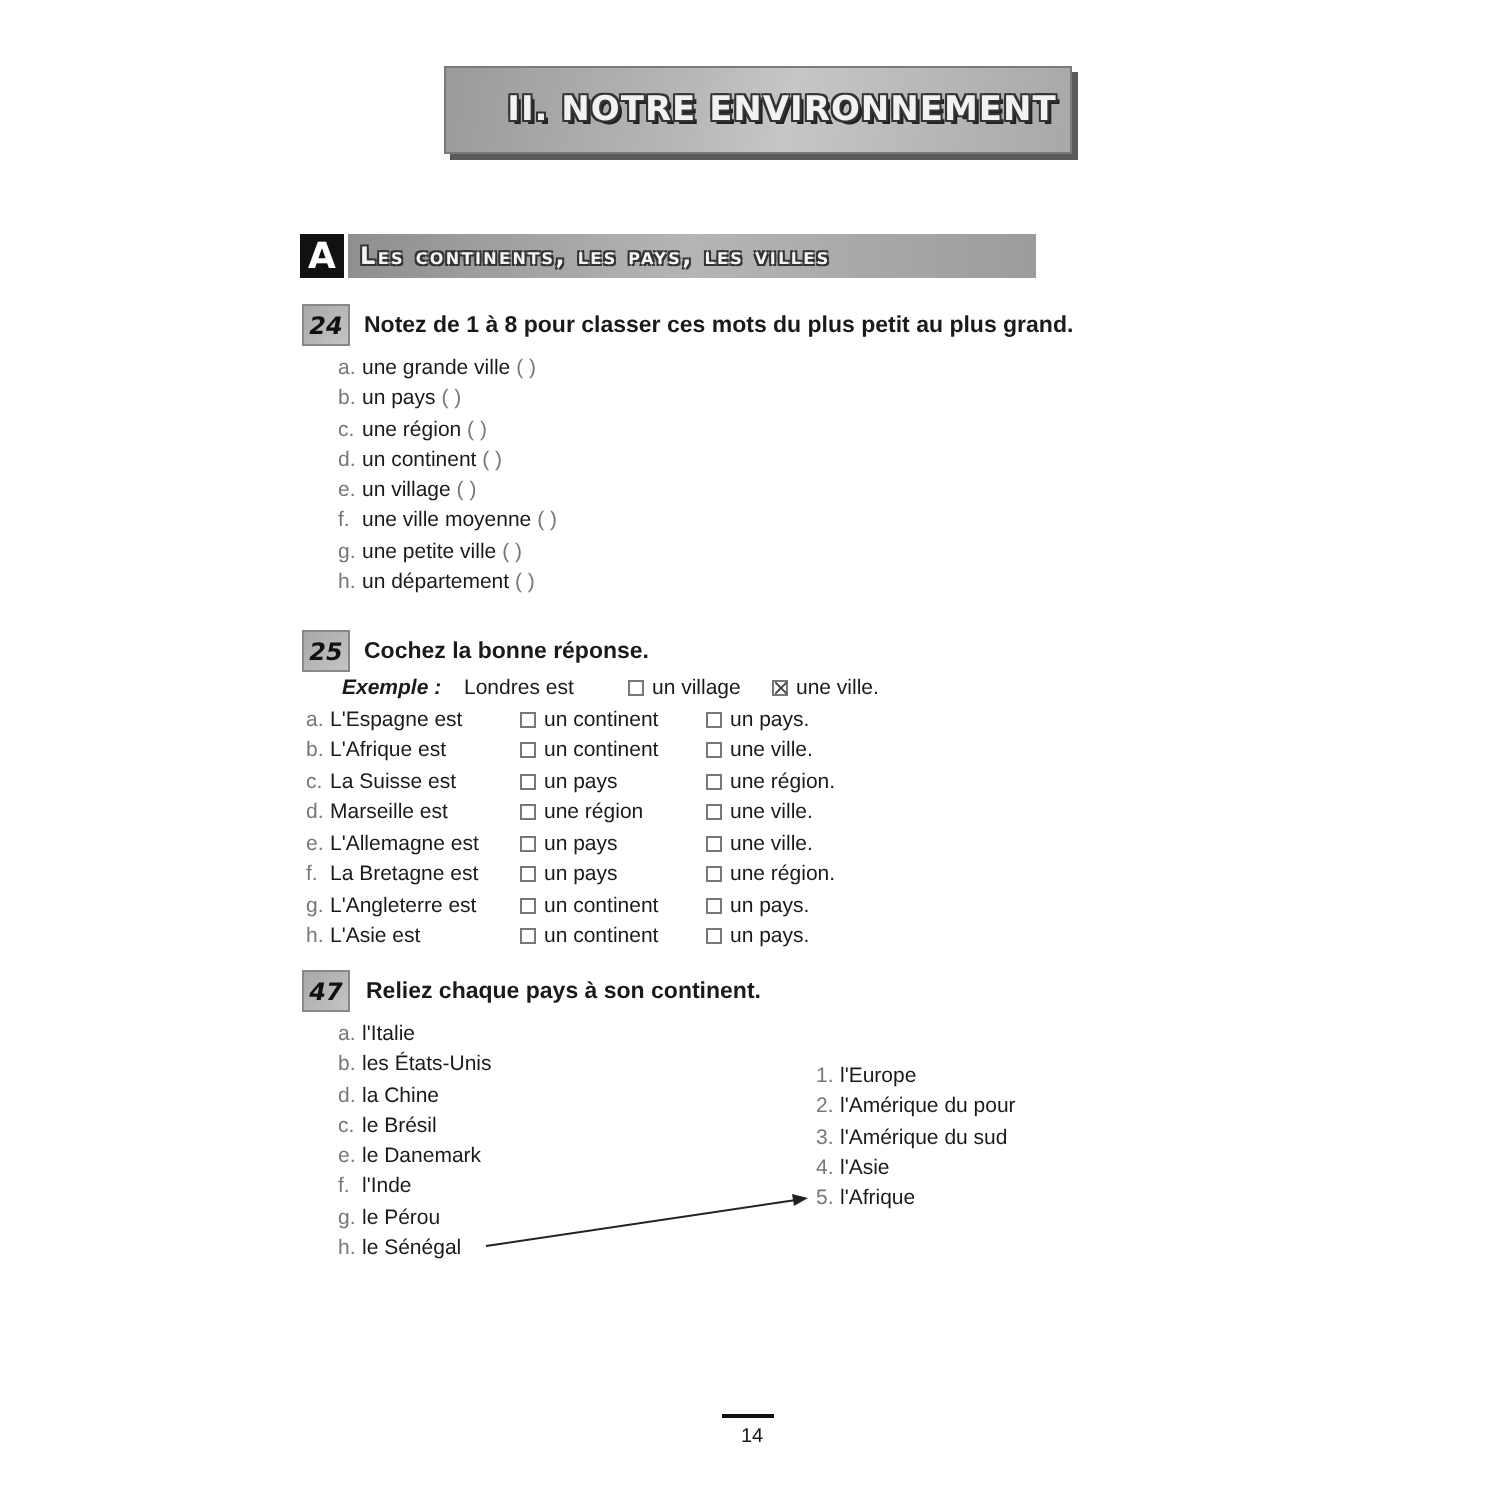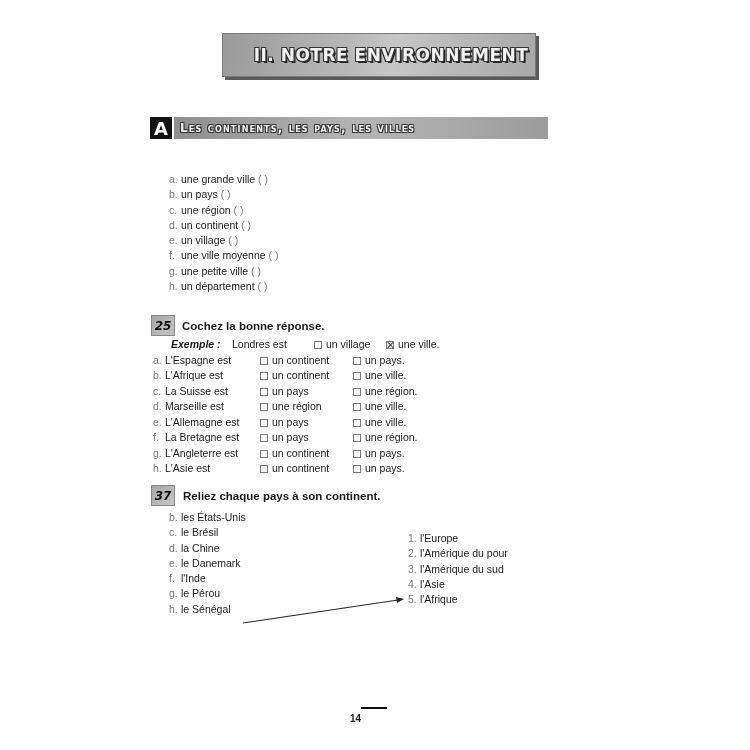--- a/index.html
+++ b/index.html
@@ -21,21 +21,21 @@
     text-shadow: -1px -1px 0 #333, 1px -1px 0 #333, -1px 1px 0 #333, 1px 1px 0 #333, 2px 2px 0 #222;
     padding-left: 24px;
   }
   .section-bar { left: 150px; top: 117px; height: 22px; display: flex; }
   .section-letter {
     width: 22px; height: 22px; background: #111; color: #fff;
     font-family: "DejaVu Sans", sans-serif; font-weight: bold; font-size: 18px;
     display: flex; align-items: center; justify-content: center;
   }
   .section-title-box {
-    width: 374px; height: 22px; margin-left: 2px;
+    width: 344px; height: 22px; margin-left: 2px;
     background: linear-gradient(90deg, #8f8f8f, #b5b5b5 50%, #9c9c9c);
     display: flex; align-items: center; padding-left: 6px; box-sizing: border-box;
   }
   .section-title {
     font-family: "DejaVu Sans", sans-serif; font-weight: bold; font-size: 12px; letter-spacing: 1.2px;
     font-variant: small-caps; color: #f4f4f4;
     text-shadow: -1px -1px 0 #333, 1px -1px 0 #333, -1px 1px 0 #333, 1px 1px 0 #333;
   }
   .ex-num {
     width: 22px; height: 19px; background: linear-gradient(135deg,#a8a8a8,#c4c4c4);
@@ -52,38 +52,42 @@
   .cb.checked::before, .cb.checked::after {
     content: ""; position: absolute; left: 3px; top: -1px; width: 1px; height: 8px; background: #444;
   }
   .cb.checked::before { transform: rotate(45deg); }
   .cb.checked::after { transform: rotate(-45deg); }
   .col1 { position: absolute; left: 0; }
   .col2 { position: absolute; left: 107px; }
   .col3 { position: absolute; left: 200px; }
   .row { position: relative; height: 15.5px; font-size: 10.5px; white-space: nowrap; }
   .page-rule { left: 361px; top: 707px; width: 26px; height: 2px; background: #111; }
-  .page-num { left: 350px; top: 713px; width: 26px; text-align: left; font-size: 10px; font-weight: bold; }
+  .page-num { left: 363px; top: 713px; width: 26px; text-align: center; font-size: 10px; font-weight: normal; }
 </style>
 </head>
 <body>
 
 <div class="abs chapter-banner">
   <span class="chapter-title">II. NOTRE ENVIRONNEMENT</span>
 </div>
 
 <div class="abs section-bar">
   <div class="section-letter">A</div>
   <div class="section-title-box">
     <span class="section-title">Les continents, les pays, les villes</span>
   </div>
 </div>
 
 <div class="abs" style="left:151px; top:152px;">
-  <div style="margin-left:18px; margin-top:20px;">
+  <div style="display:flex; align-items:center;">
+    <div class="ex-num">24</div>
+    <span class="ex-instr" style="margin-left:7px;">Notez de 1 à 8 pour classer ces mots du plus petit au plus grand.</span>
+  </div>
+  <div style="margin-left:18px; margin-top:4px;">
     <div class="item"><span class="letter">a.</span><span>une grande ville</span> <span class="paren">(   )</span></div>
     <div class="item"><span class="letter">b.</span><span>un pays</span> <span class="paren">(   )</span></div>
     <div class="item"><span class="letter">c.</span><span>une région</span> <span class="paren">(   )</span></div>
     <div class="item"><span class="letter">d.</span><span>un continent</span> <span class="paren">(   )</span></div>
     <div class="item"><span class="letter">e.</span><span>un village</span> <span class="paren">(   )</span></div>
     <div class="item"><span class="letter">f.</span><span>une ville moyenne</span> <span class="paren">(   )</span></div>
     <div class="item"><span class="letter">g.</span><span>une petite ville</span> <span class="paren">(   )</span></div>
     <div class="item"><span class="letter">h.</span><span>un département</span> <span class="paren">(   )</span></div>
   </div>
 </div>
@@ -138,27 +142,28 @@
     <div class="row">
         <span class="col1"><span class="letter">h.</span><span>L'Asie est</span></span>
         <span class="col2"><span class="cb"></span><span>un continent</span></span>
         <span class="col3"><span class="cb"></span><span>un pays.</span></span>
       </div>
   </div>
 </div>
 
 <div class="abs" style="left:151px; top:485px;">
   <div style="display:flex; align-items:center;">
-    <div class="ex-num">37</div>
+    <div class="ex-num">47</div>
     <span class="ex-instr" style="margin-left:8px;">Reliez chaque pays à son continent.</span>
   </div>
   <div style="margin-left:18px; margin-top:4px;">
+    <div class="item"><span class="letter">a.</span><span>l'Italie</span></div>
     <div class="item"><span class="letter">b.</span><span>les États-Unis</span></div>
+    <div class="item"><span class="letter">d.</span><span>la Chine</span></div>
     <div class="item"><span class="letter">c.</span><span>le Brésil</span></div>
-    <div class="item"><span class="letter">d.</span><span>la Chine</span></div>
     <div class="item"><span class="letter">e.</span><span>le Danemark</span></div>
     <div class="item"><span class="letter">f.</span><span>l'Inde</span></div>
     <div class="item"><span class="letter">g.</span><span>le Pérou</span></div>
     <div class="item"><span class="letter">h.</span><span>le Sénégal</span></div>
   </div>
 </div>
 
 <div class="abs" style="left:408px; top:531px;">
   <div class="item"><span class="letter">1.</span><span>l'Europe</span></div>
   <div class="item"><span class="letter">2.</span><span>l'Amérique du pour</span></div>

